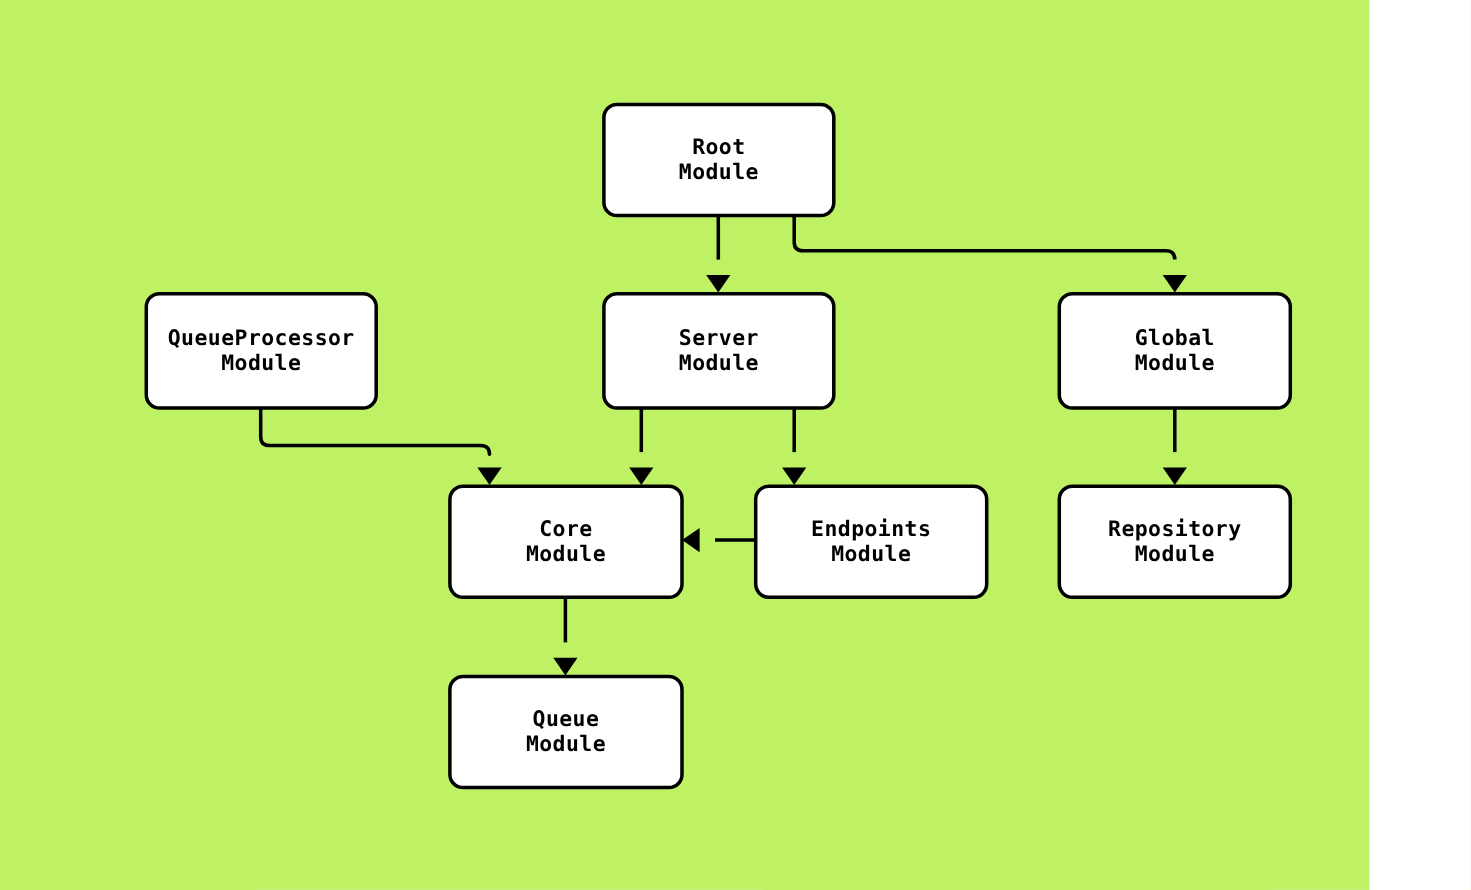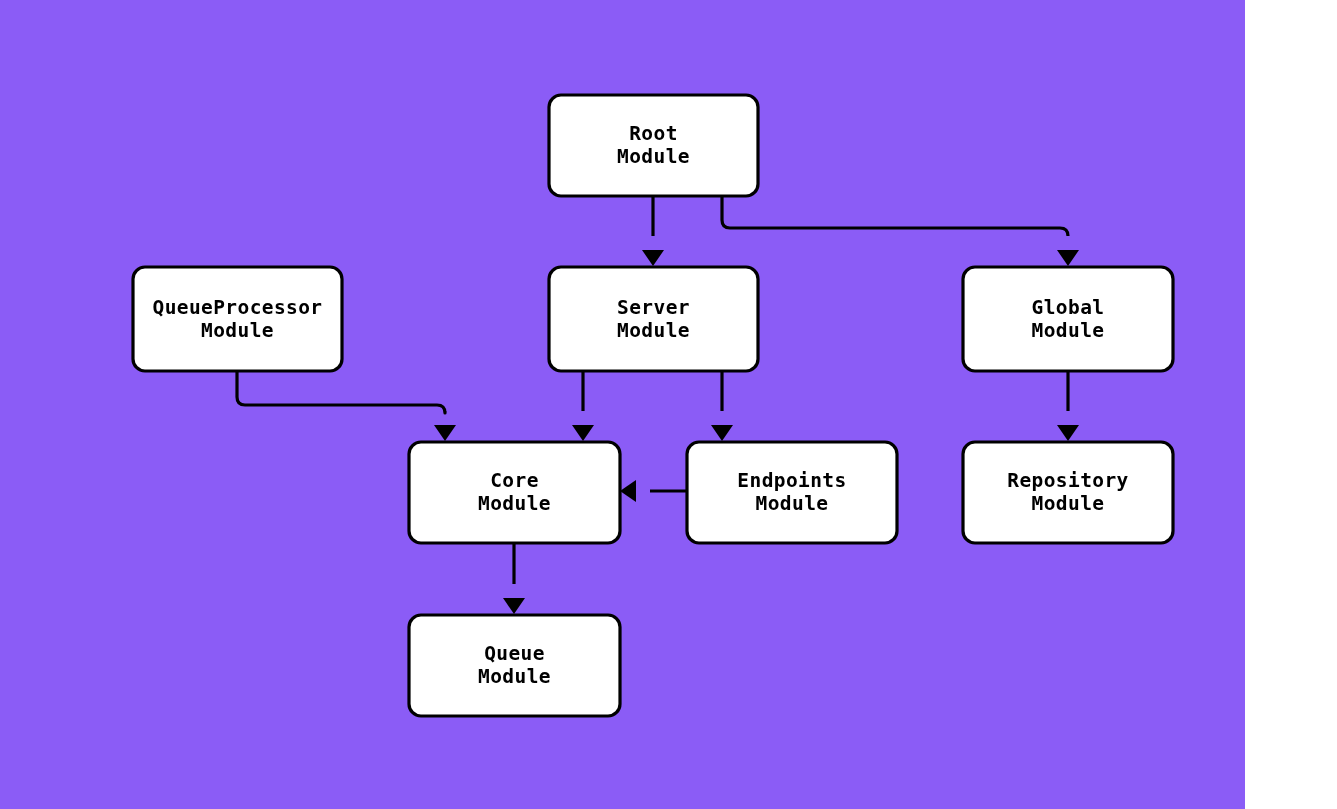--- a/index.html
+++ b/index.html
@@ -11,21 +11,21 @@
   body {
     width: 1337px;
     height: 809px;
     overflow: hidden;
     font-family: "DejaVu Sans Mono", "Liberation Mono", monospace;
   }
   #diagram-root {
     position: relative;
     width: 1245px;
     height: 809px;
-    background: #8b5cf6;
+    background: #bef264;
   }
   svg#graph {
     display: block;
     width: 1337px;
     height: 809px;
   }
   .node-box {
     fill: #ffffff;
     stroke: #000000;
     stroke-width: 3.2;

